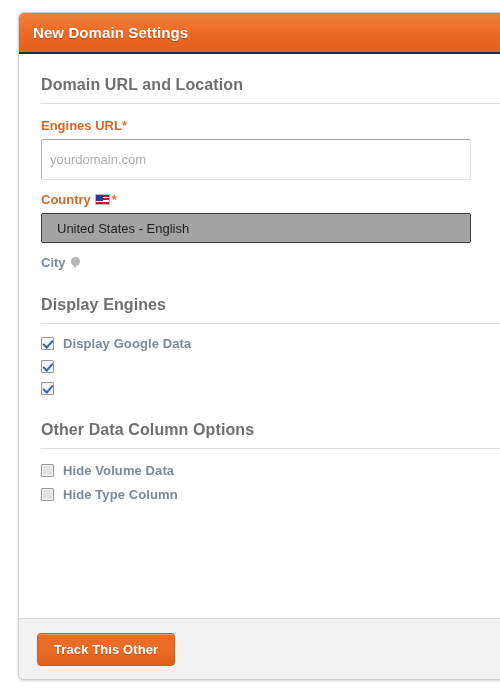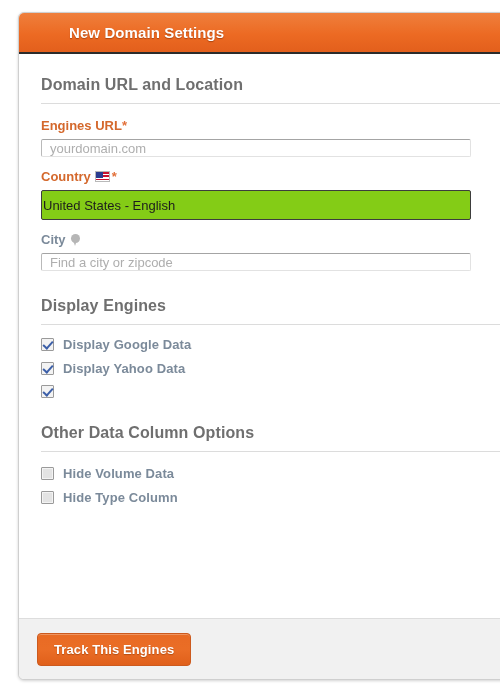--- a/index.html
+++ b/index.html
@@ -38,21 +38,20 @@
     align-items: center;
     padding-left: 14px;
     box-sizing: border-box;
   }
   .panel-title {
     color: #ffffff;
     font-size: 15px;
     font-weight: bold;
     letter-spacing: 0.1px;
     text-shadow: 0 1px 1px rgba(120,40,0,0.55);
-    margin-left: 36px;
   }
 
   
   .panel-body {
     padding: 22px 22px 0 22px;
     box-sizing: border-box;
     height: 566px;
   }
 
   .section-head {
@@ -128,45 +127,45 @@
     left: 2.5px; top: 6px;
     width: 0; height: 0;
     border-left: 2px solid transparent;
     border-right: 2px solid transparent;
     border-top: 6px solid #b6b6b6;
   }
 
   .text-input {
     display: block;
     width: 430px;
-    height: 18px;
+    height: 41px;
     box-sizing: border-box;
     padding: 4px 8px;
     font-family: "Liberation Sans", sans-serif;
     font-size: 13px;
     color: #9b9b9b;
     background: #ffffff;
     border: 1px solid #e2e2e2;
     border-top-color: #a4a4a4;
     border-left-color: #b9b9b9;
     border-radius: 2px;
     outline: none;
   }
   .text-input::placeholder { color: #aeaeae; opacity: 1; }
 
   .select-input {
     display: block;
     width: 430px;
     height: 30px;
     box-sizing: border-box;
-    padding: 4px 1px;
+    padding: 4px 15px;
     font-family: "Liberation Sans", sans-serif;
     font-size: 13px;
     color: #1d1d1d;
-    background: #84cc16;
+    background: #a3a3a3;
     border: 1px solid #3d3d3d;
     border-radius: 2px;
     appearance: none;
     -webkit-appearance: none;
     outline: none;
   }
 
   
   .check-row {
     display: flex;
@@ -263,35 +262,33 @@
 
       <div class="field">
         <label class="field-label"><span>Country</span><span class="flag-icon"></span><span class="req">*</span></label>
         <select class="select-input">
           <option>United States - English</option>
         </select>
       </div>
 
       <div class="field">
         <label class="field-label muted"><span>City</span><span class="pin-icon"></span></label>
-        <input class="text-input" type="text" placeholder="Find a city or zipcode" style="">
       </div>
     </div>
 
     <div class="section section-engines">
       <div class="section-head">Display Engines</div>
       <hr class="divider">
 
       <div class="check-row">
         <span class="cb checked"></span>
         <span class="check-label">Display Google Data</span>
       </div>
       <div class="check-row">
         <span class="cb checked"></span>
-        <span class="check-label">Display Yahoo Data</span>
       </div>
       <div class="check-row">
         <span class="cb checked"></span>
       </div>
     </div>
 
     <div class="section section-columns">
       <div class="section-head">Other Data Column Options</div>
       <hr class="divider">
 
@@ -301,16 +298,16 @@
       </div>
       <div class="check-row">
         <span class="cb unchecked"></span>
         <span class="check-label">Hide Type Column</span>
       </div>
     </div>
 
   </div>
 
   <div class="panel-footer">
-    <button class="btn-primary">Track This Engines</button>
+    <button class="btn-primary">Track This Other</button>
   </div>
 
 </div>
 
 </body></html>

